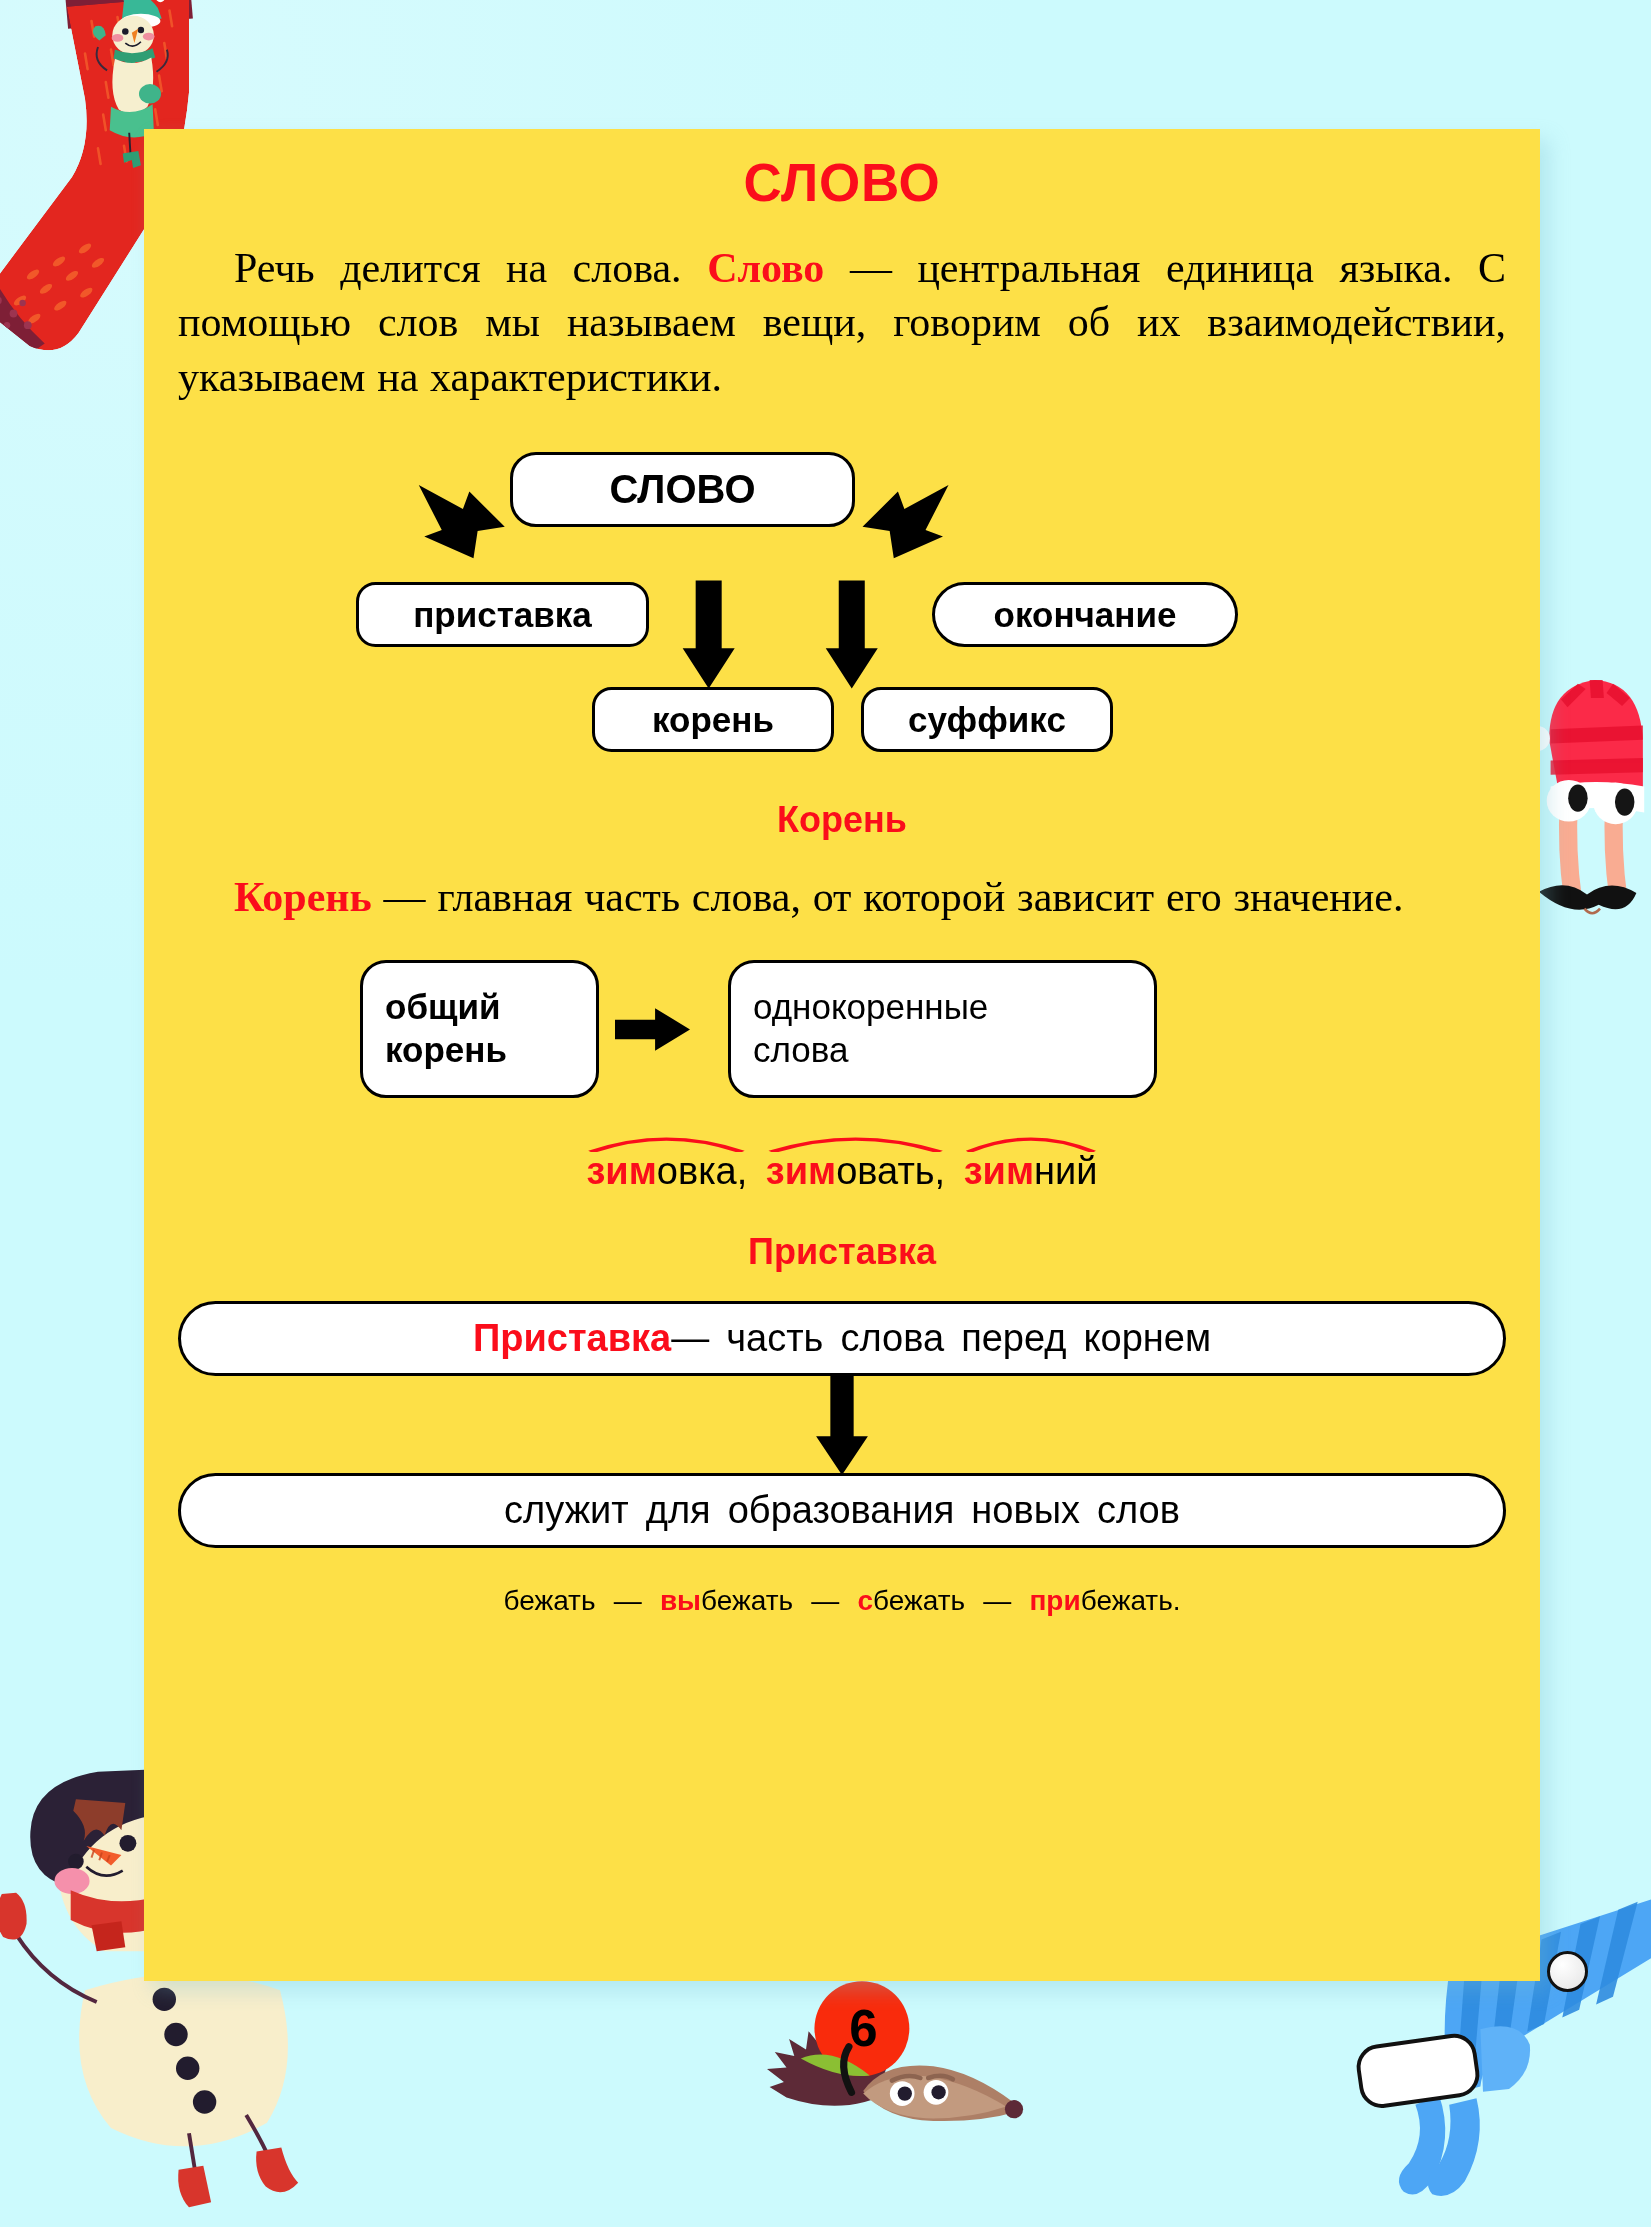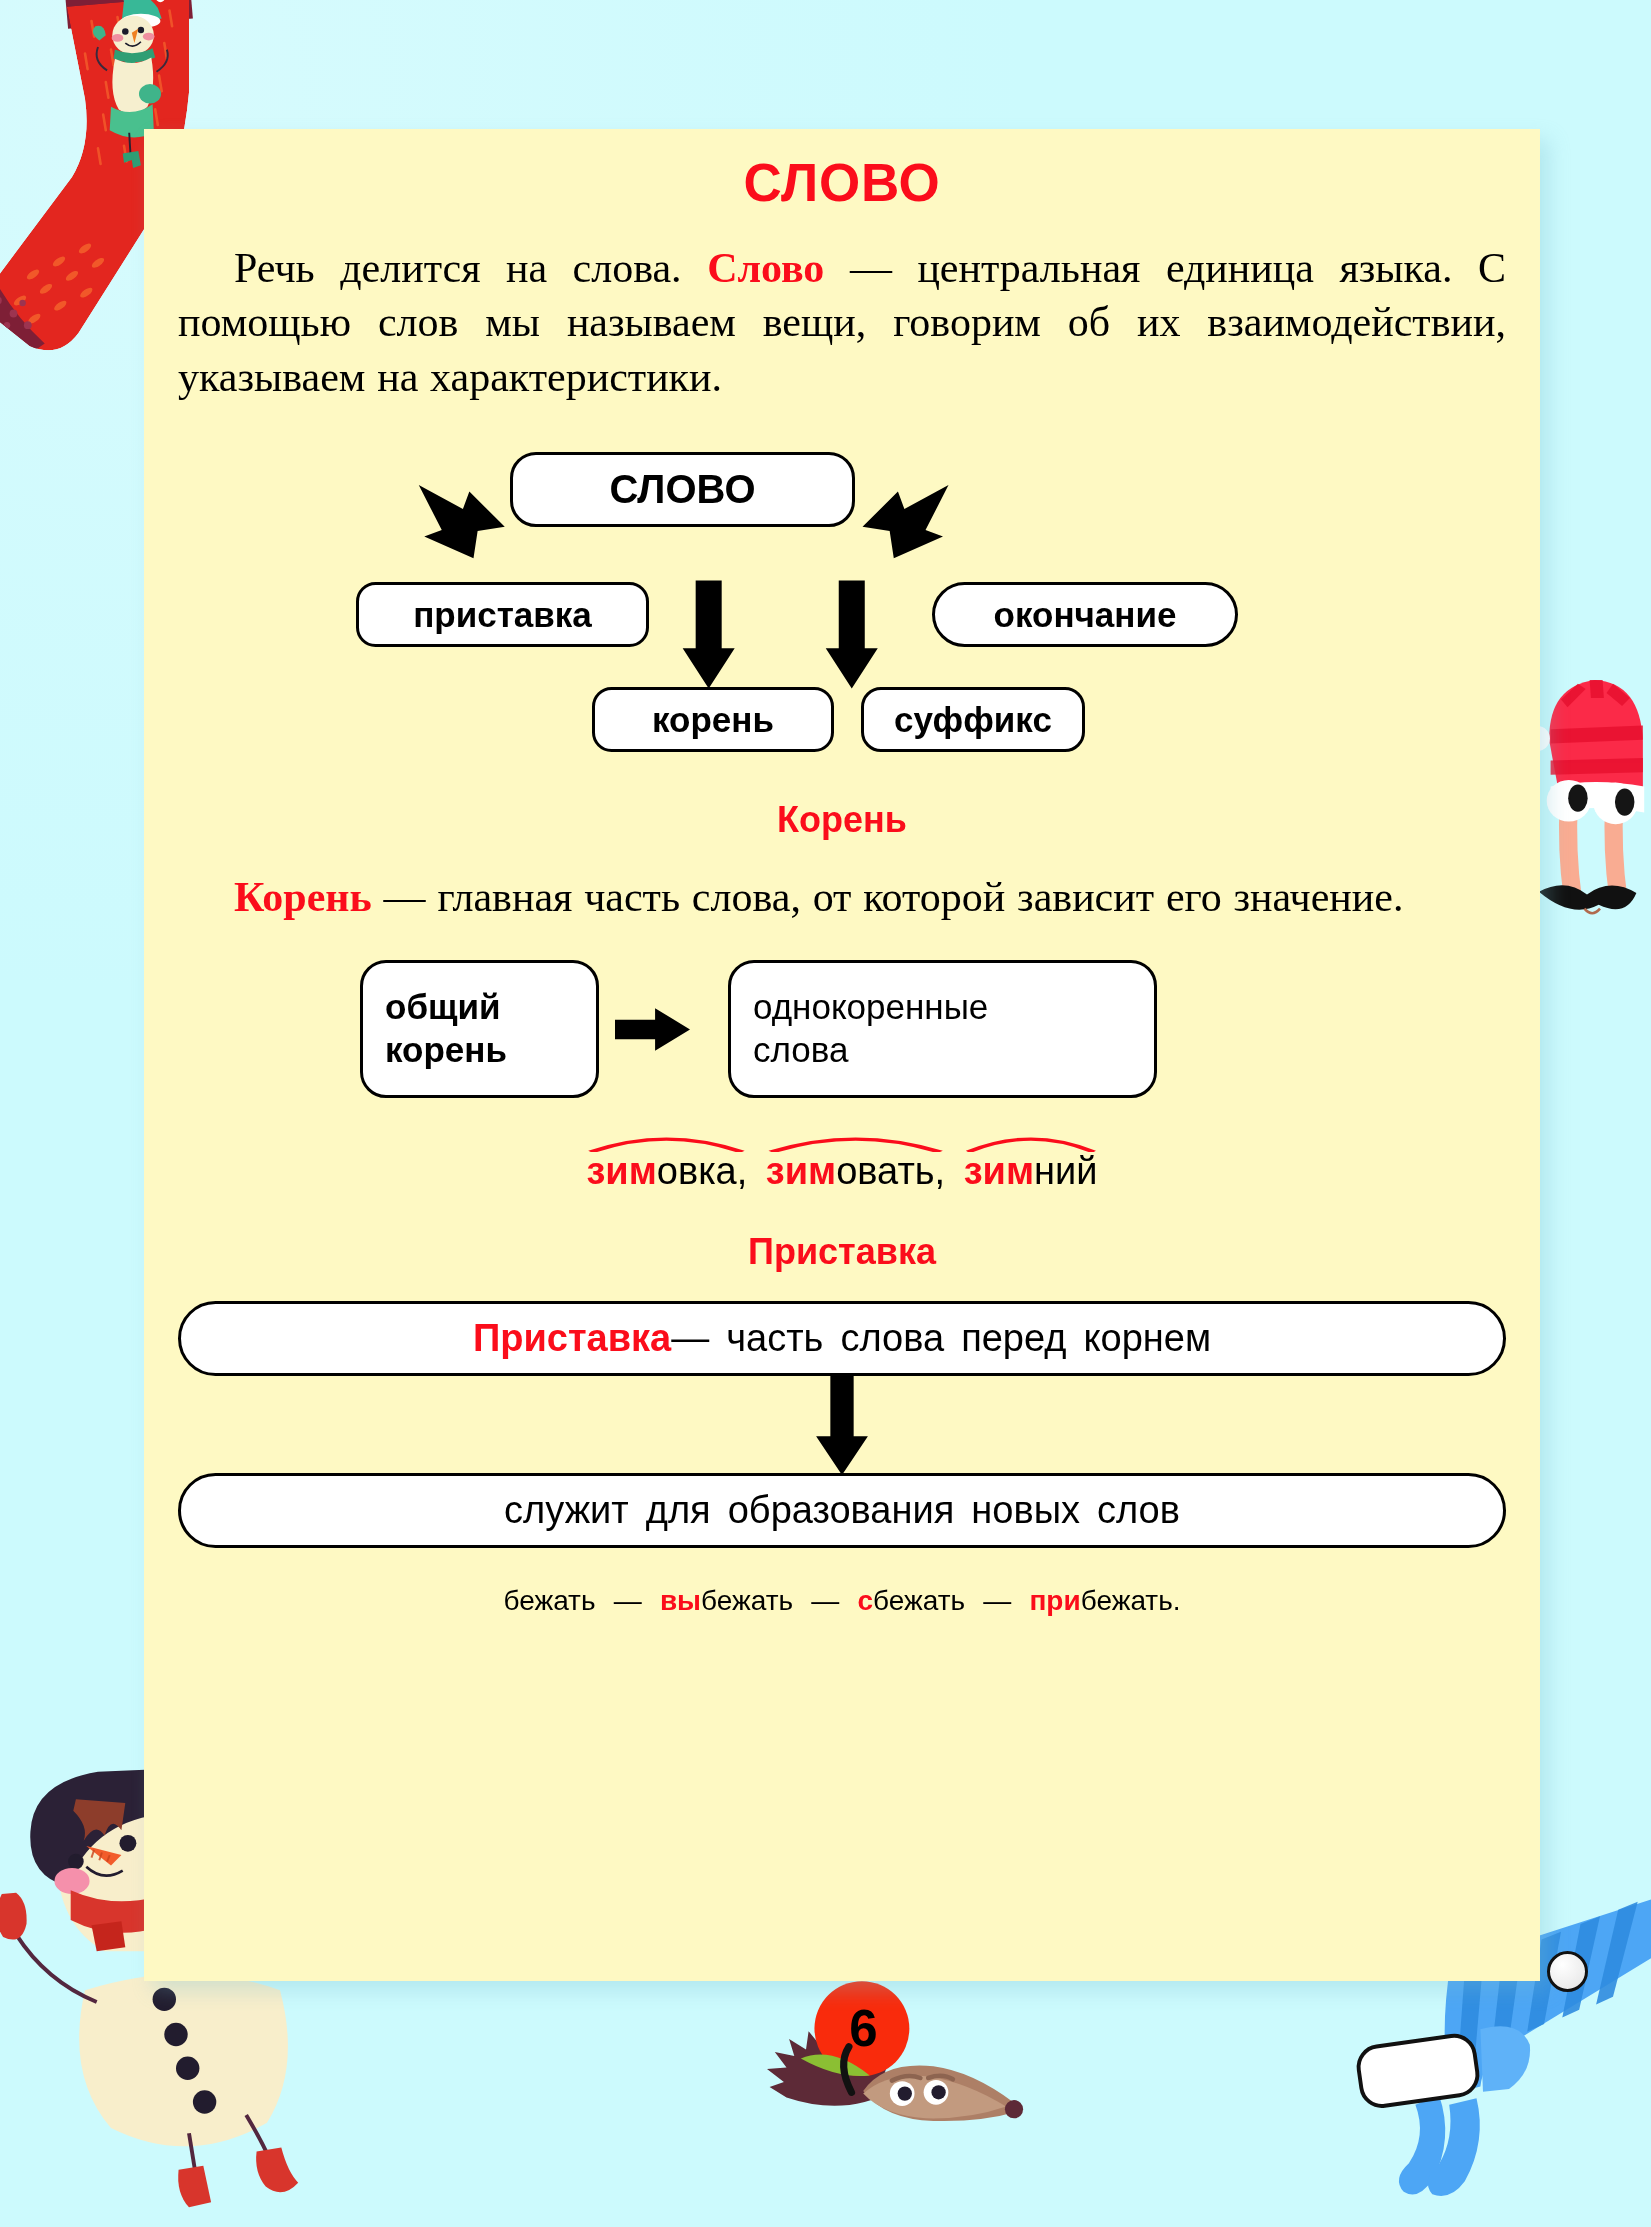--- a/index.html
+++ b/index.html
@@ -20,21 +20,21 @@
   }
 
   
   .deco{position:absolute;z-index:1;pointer-events:none;}
   .deco svg{display:block;overflow:visible;}
 
   
   .card{
     position:absolute;left:144px;top:129px;
     width:1396px;height:1852px;
-    background:#fef9c3;
+    background:#fde047;
     z-index:3;
     box-shadow:9px 10.4px 19.5px rgba(120,190,205,.30);
   }
   .card-inner{
     position:absolute;left:0;top:0;right:0;bottom:0;
     padding:0 34px;
     box-sizing:border-box;
   }
 
   
@@ -77,21 +77,21 @@
     position:absolute;
     border:3.3px solid #000;border-radius:29px;background:#fff;
     display:flex;align-items:center;justify-content:center;
     font-weight:bold;color:#000;
     box-sizing:border-box;
   }
   #node-slovo{left:332px;top:11.7px;width:345px;height:75px;font-size:40px;border-radius:26px;}
   #node-pristavka{left:178px;top:142px;width:293px;height:65px;font-size:35px;border-radius:19.5px;}
   #node-okonchanie{left:754px;top:142px;width:306px;height:65px;font-size:35px;border-radius:33px;}
   #node-koren{left:414px;top:247px;width:242px;height:65px;font-size:35px;border-radius:19.5px;}
-  #node-suffiks{left:683px;top:247px;width:224px;height:65px;font-size:35px;border-radius:20px;}
+  #node-suffiks{left:683px;top:247px;width:252px;height:65px;font-size:35px;border-radius:20px;}
 
   .arrow-svg{position:absolute;left:0;top:0;width:100%;height:100%;}
 
   
   .diagram2{position:relative;height:160px;margin-top:35px;}
   .box2{
     position:absolute;border:3.3px solid #000;border-radius:26px;background:#fff;
     box-sizing:border-box;display:flex;flex-direction:column;
     align-items:flex-start;justify-content:center;
     padding:0 22px;font-size:35px;line-height:1.22;color:#000;

